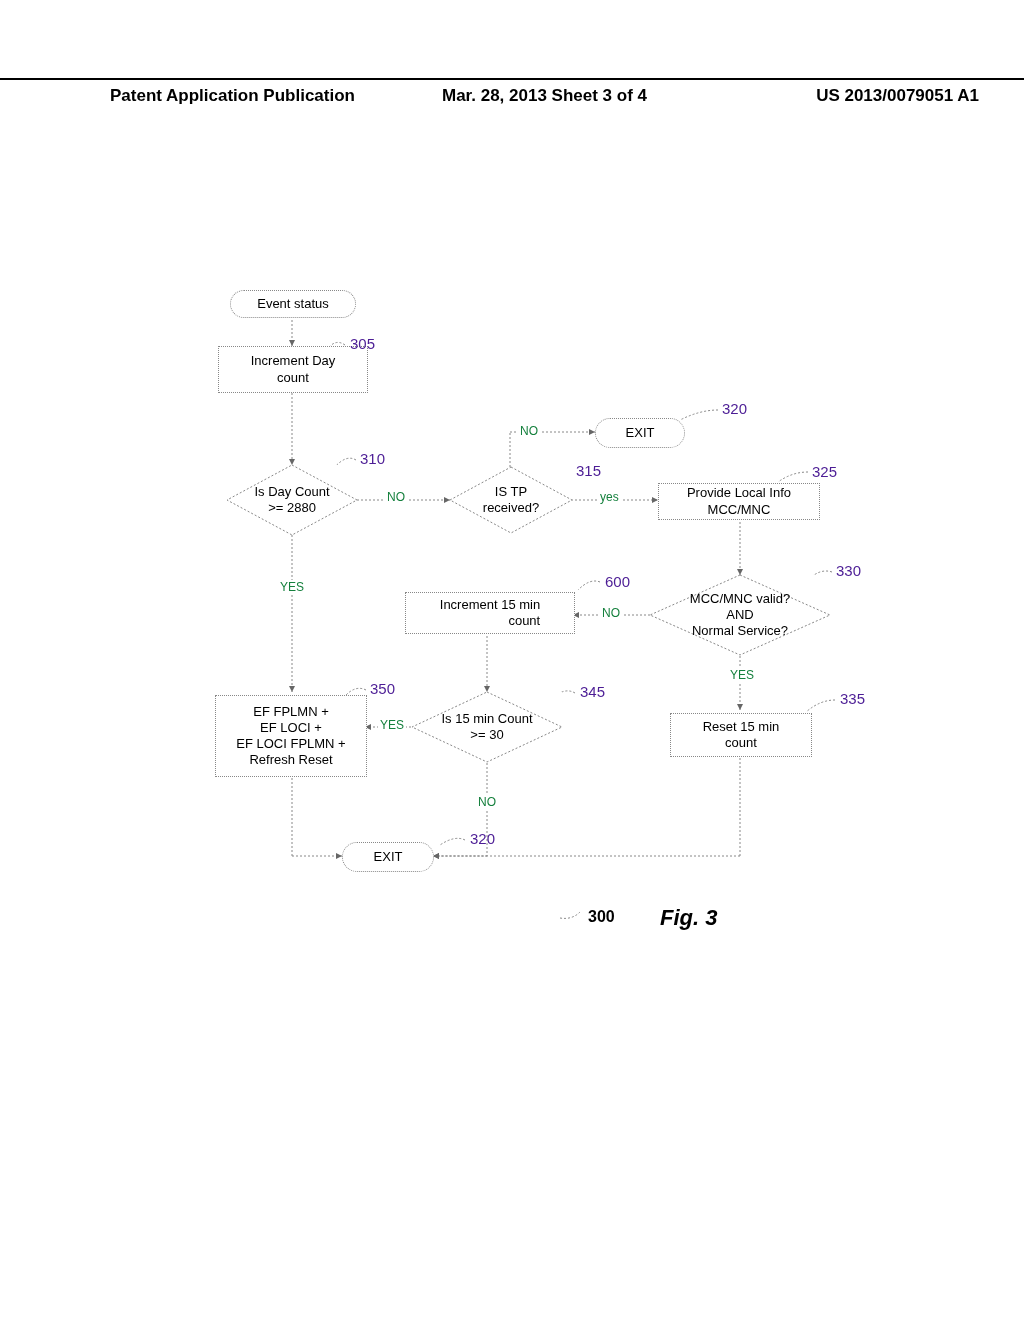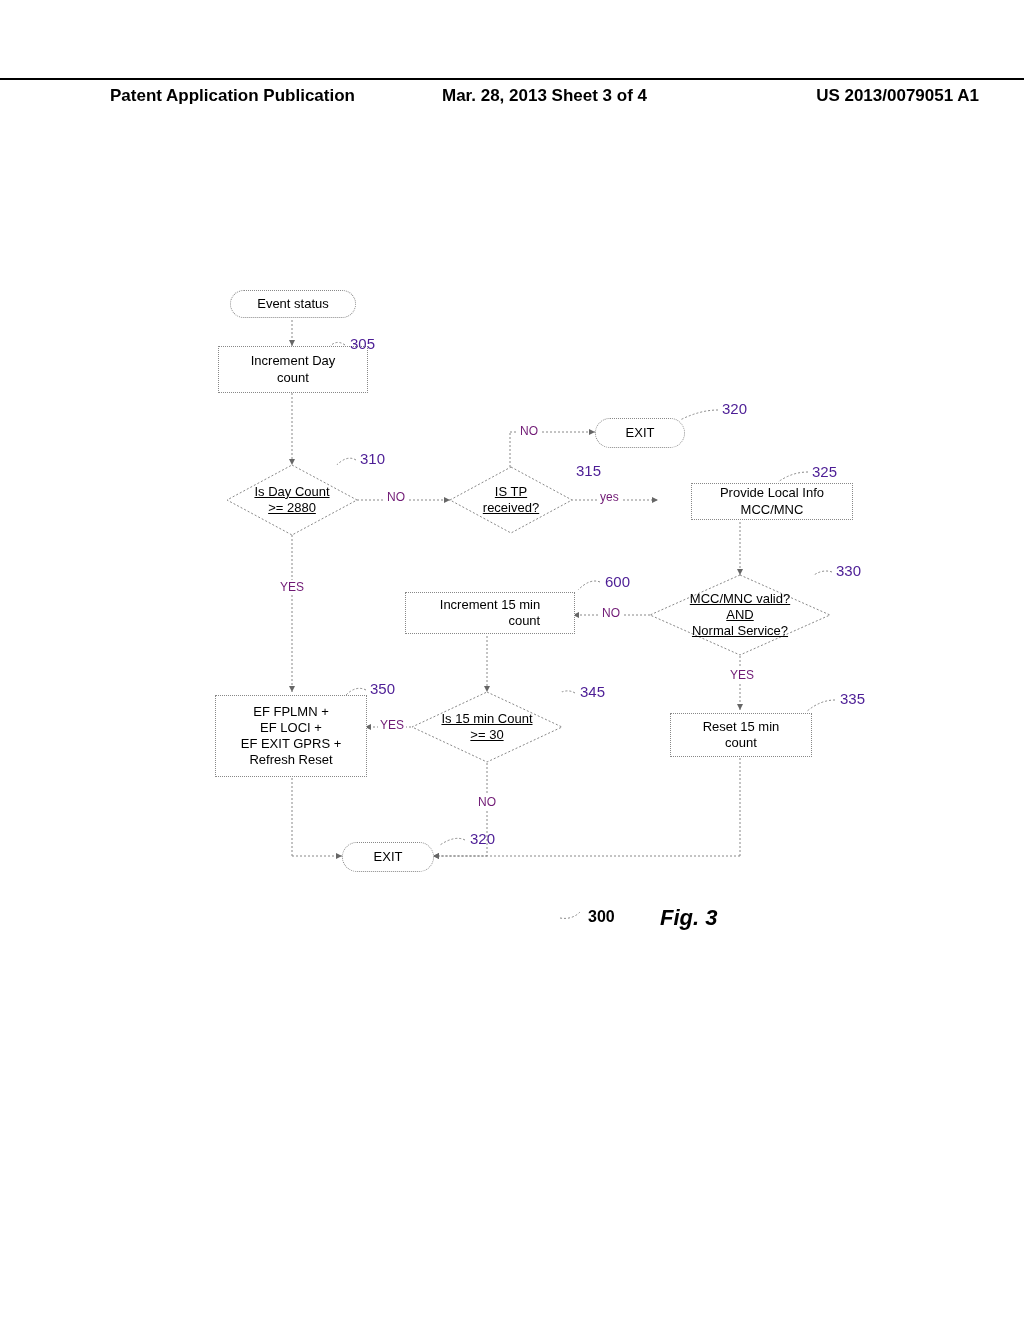--- a/index.html
+++ b/index.html
@@ -64,31 +64,30 @@
     position: absolute;
     left: 0; top: 0;
     width: 100%; height: 100%;
     display: flex;
     align-items: center;
     justify-content: center;
     flex-direction: column;
     font-size: 13px;
     text-align: center;
     line-height: 1.25;
-    text-decoration: underline;
   }
   .ref-label {
     position: absolute;
     font-size: 15px;
     color: #4c1d95;
   }
   .edge-label {
     position: absolute;
     font-size: 12px;
-    color: #701a75;
+    color: #15803d;
     background: #fff;
     padding: 0 2px;
   }
   .fig-label {
     position: absolute;
     font-size: 22px;
     font-style: italic;
     font-weight: bold;
   }
   .fig-num {
@@ -202,21 +201,21 @@
         <polygon points="61,0 122,33 61,66 0,33" fill="#fff" stroke="#888" stroke-width="1" stroke-dasharray="2,2"></polygon>
       </svg>
     <div class="diamond-text" style="white-space:pre-line;"><span>IS TP
 received?</span></div>
   </div>
 
   <div class="node terminator" style="left:575px; top:418px; width:88px; height:28px;">
     <span>EXIT</span>
   </div>
 
-  <div class="node dotted-box" style="left:671px; top:483px; width:160px; height:35px; white-space:pre-line;">
+  <div class="node dotted-box" style="left:638px; top:483px; width:160px; height:35px; white-space:pre-line;">
     <span>Provide Local Info
 MCC/MNC</span>
   </div>
 
   <div class="diamond" style="left:630px; top:575px; width:180px; height:80px;">
     <svg width="180" height="80">
         <polygon points="90,0 180,40 90,80 0,40" fill="#fff" stroke="#888" stroke-width="1" stroke-dasharray="2,2"></polygon>
       </svg>
     <div class="diamond-text" style="white-space:pre-line;"><span>MCC/MNC valid?
 AND
@@ -232,21 +231,21 @@
     <svg width="150" height="70">
         <polygon points="75,0 150,35 75,70 0,35" fill="#fff" stroke="#888" stroke-width="1" stroke-dasharray="2,2"></polygon>
       </svg>
     <div class="diamond-text" style="white-space:pre-line;"><span>Is 15 min Count
 &gt;= 30</span></div>
   </div>
 
   <div class="node dotted-box" style="left:195px; top:695px; width:150px; height:80px; white-space:pre-line;">
     <span>EF FPLMN +
 EF LOCI +
-EF EXIT GPRS +
+EF LOCI FPLMN +
 Refresh Reset</span>
   </div>
 
   <div class="node dotted-box" style="left:650px; top:713px; width:140px; height:42px; white-space:pre-line;">
     <span>Reset 15 min
 count</span>
   </div>
 
   <div class="node terminator" style="left:322px; top:842px; width:90px; height:28px;">
     <span>EXIT</span>

